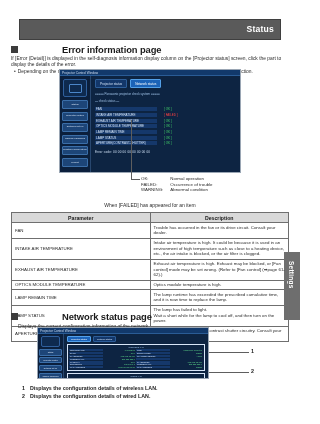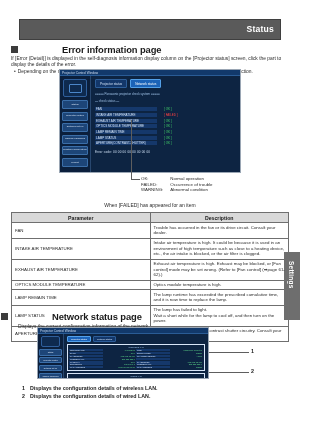--- a/index.html
+++ b/index.html
@@ -284,21 +284,21 @@
             <td>The lamp has failed to light.<br>Wait a short while for the lamp to cool off, and then turn on the power.</td>
           </tr>
           <tr>
             <td class="param">APERTURE (CONTRAST-SHUTTER)</td>
             <td>Trouble has occurred in the contrast shutter circuitry. Consult your dealer.</td>
           </tr>
         </tbody>
     </table>
   </div>
 
-  <div class="h2" style="left:1px;top:311px;">
+  <div class="h2" style="left:11px;top:311px;">
     <span class="sq"></span>
     <span class="tx">Network status page</span>
   </div>
 
   <div class="p" style="left:18px;top:324px;width:278px;">Displays the current configuration information of the network.</div>
 
   <div class="shot2">
     <div class="shot-titlebar">Projector Control Window</div>
     <div class="shot2-body">
       <div class="shot2-side">

